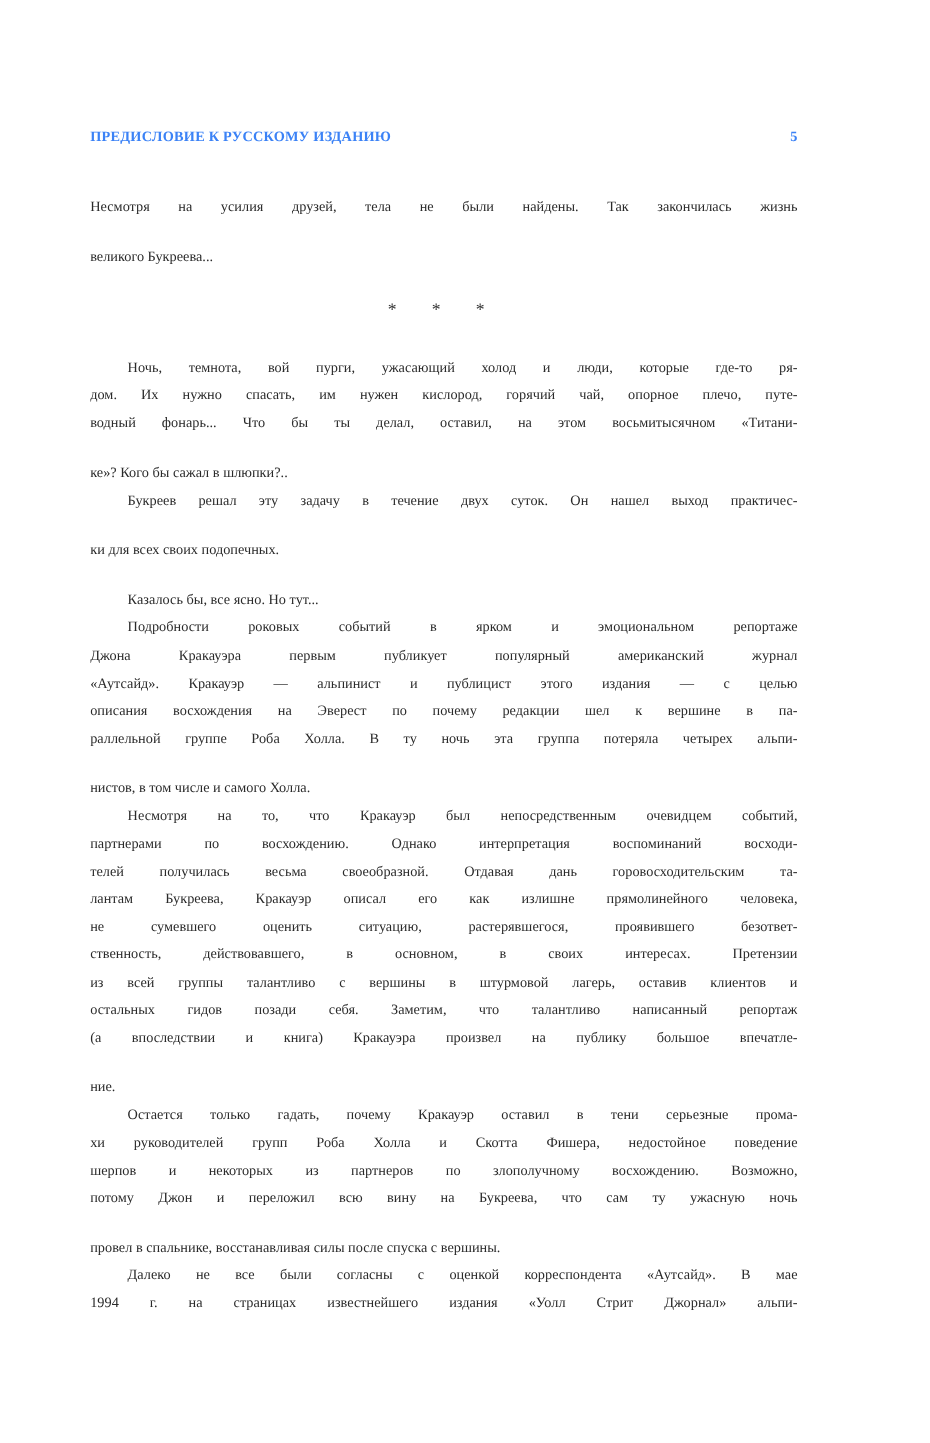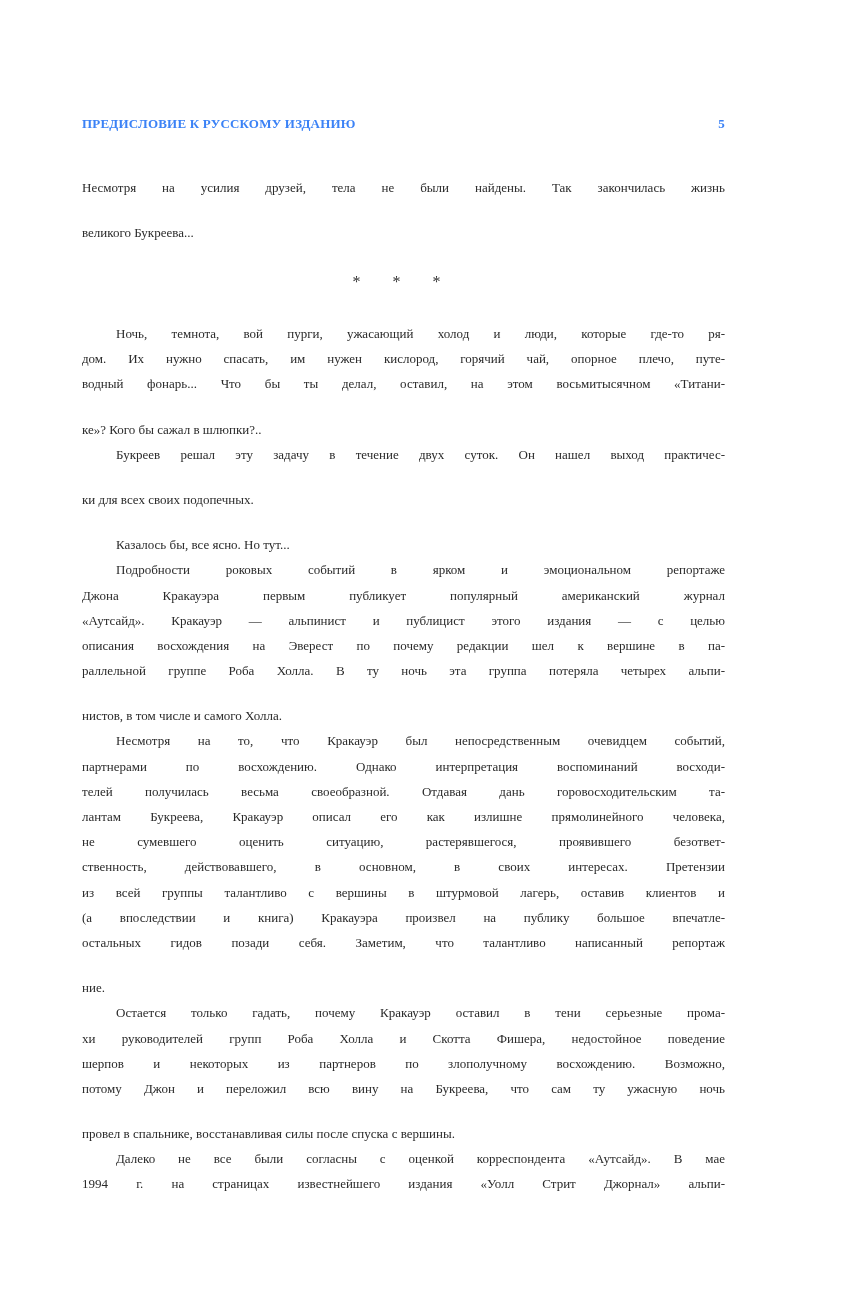--- a/index.html
+++ b/index.html
@@ -123,22 +123,22 @@
     </div>
 
     <div>
       <span class="line indent">Несмотря на то, что Кракауэр был непосредственным очевидцем событий,</span>
       <span class="line">партнерами по восхождению. Однако интерпретация воспоминаний восходи-</span>
       <span class="line">телей получилась весьма своеобразной. Отдавая дань горовосходительским та-</span>
       <span class="line">лантам Букреева, Кракауэр описал его как излишне прямолинейного человека,</span>
       <span class="line">не сумевшего оценить ситуацию, растерявшегося, проявившего безответ-</span>
       <span class="line">ственность, действовавшего, в основном, в своих интересах. Претензии</span>
       <span class="line">из всей группы талантливо с вершины в штурмовой лагерь, оставив клиентов и</span>
+      <span class="line">остальных гидов позади себя. Заметим, что талантливо написанный репортаж</span>
       <span class="line">(а впоследствии и книга) Кракауэра произвел на публику большое впечатле-</span>
-      <span class="line">остальных гидов позади себя. Заметим, что талантливо написанный репортаж</span>
       <span class="line last">ние.</span>
     </div>
 
     <div>
       <span class="line indent">Остается только гадать, почему Кракауэр оставил в тени серьезные прома-</span>
       <span class="line">хи руководителей групп Роба Холла и Скотта Фишера, недостойное поведение</span>
       <span class="line">шерпов и некоторых из партнеров по злополучному восхождению. Возможно,</span>
       <span class="line">потому Джон и переложил всю вину на Букреева, что сам ту ужасную ночь</span>
       <span class="line last">провел в спальнике, восстанавливая силы после спуска с вершины.</span>
     </div>

